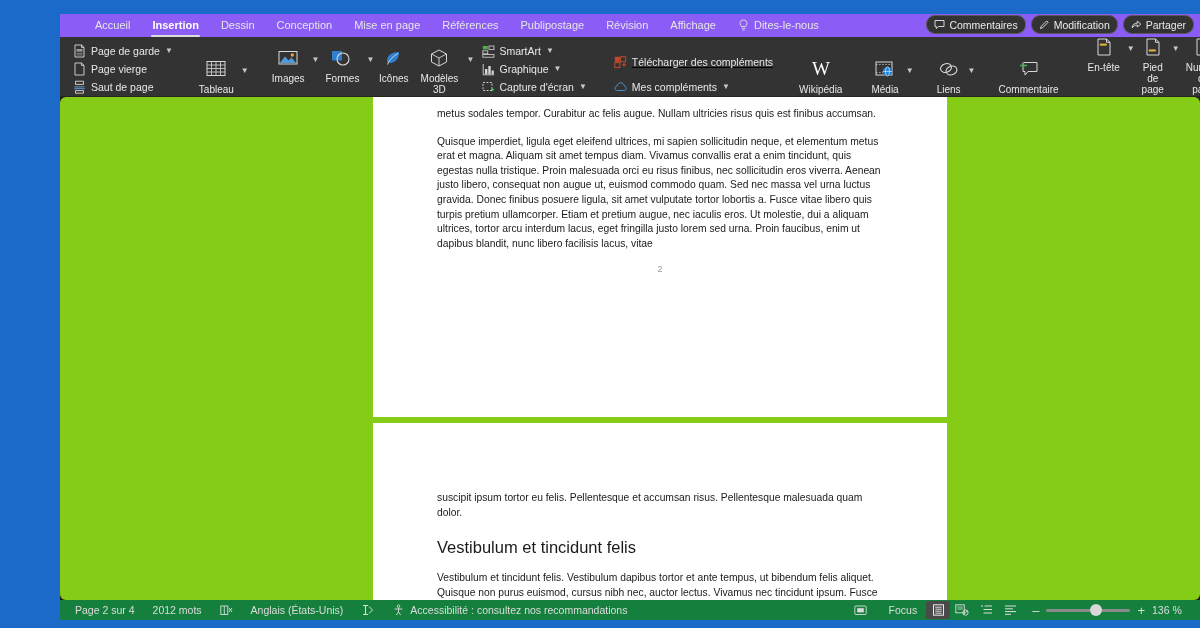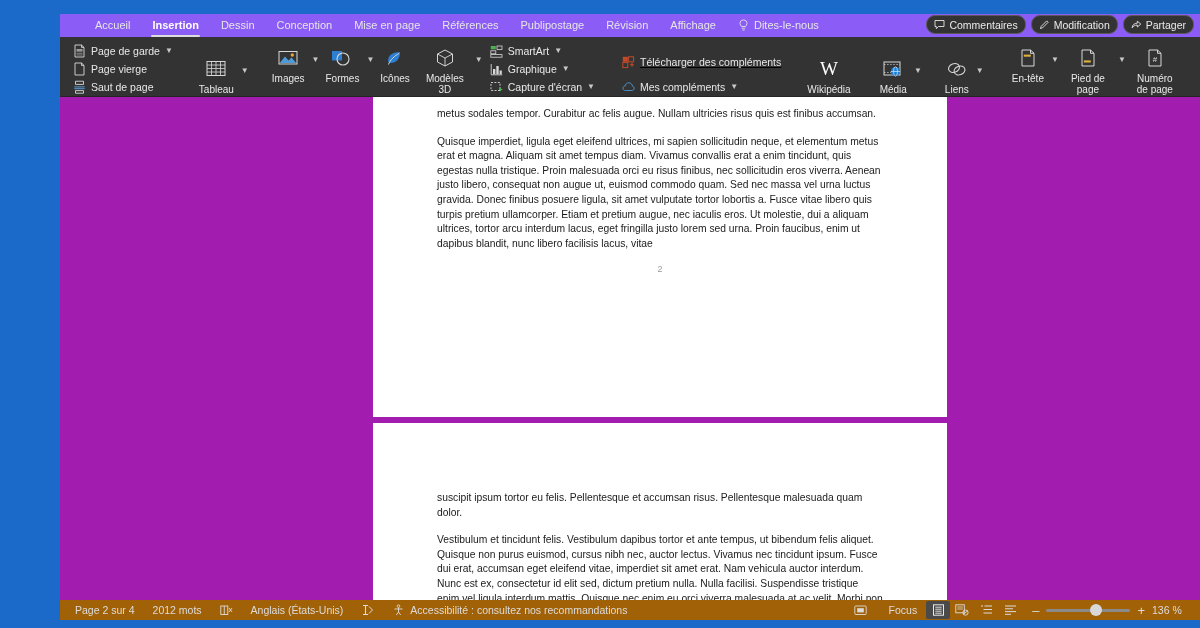--- a/index.html
+++ b/index.html
@@ -92,23 +92,24 @@
     font-size: 10px; color: #e8e8e8; text-align: center; line-height: 11px;
     margin-top: 3px; white-space: nowrap;
   }
   .big .blabel.two { white-space: normal; max-width: 46px; }
   .bigwrap { display:flex; align-items:flex-start; }
   .bigcaret { padding-top: 14px; padding-left: 1px; font-size: 8px; color:#c8c8c8; }
 
   
   .docarea {
     flex: 1;
-    background: #a21caf;
+    background: #84cc16;
     position: relative;
     overflow: hidden;
+    border-radius: 6px;
   }
   .page {
     position: absolute;
     left: 313px; width: 574px;
     background: #ffffff;
   }
   .page-inner { padding: 0 64px; }
   .p {
     font-family: "Liberation Sans", sans-serif;
     font-size: 10.3px; line-height: 14.6px;
@@ -122,21 +123,21 @@
     margin: 16px 0 13px 0;
   }
   .pagenum {
     text-align: center; font-size: 9px; color: #9a9a9a;
     font-family: "Liberation Sans", sans-serif;
   }
 
   
   .statusbar {
     height: 20px; flex: none;
-    background: #a16207;
+    background: #15803d;
     display: flex; align-items: center;
     font-size: 10.5px; color: #dcdcdc;
     padding: 0 6px;
     position: relative;
   }
   .sitem { display: flex; align-items: center; gap: 5px; padding: 0 9px; white-space: nowrap; }
   .status-right { margin-left: auto; display: flex; align-items: center; gap: 0; }
   .vbtn {
     width: 24px; height: 18px; display:flex; align-items:center; justify-content:center;
     border-radius: 2px;
@@ -404,20 +405,31 @@
                 <ellipse cx="14.5" cy="11.5" rx="5.6" ry="4.3" fill="none" stroke="#d8d8d8" stroke-width="1.1" transform="rotate(-20 14.5 11.5)"></ellipse>
               </svg>
             </div>
             <div class="blabel">Liens</div>
           </div>
           <span class="bigcaret">▼</span>
         </div>
       </div>
       <div class="rsep"></div>
 
+      <div class="rgroup">
+        <div class="big">
+          <div class="bicon">
+            <svg width="24" height="20" viewBox="0 0 24 20">
+              <path d="M6 3.5 H20 V12.5 H11 L8 16 V12.5 H6 Z" fill="none" stroke="#d8d8d8" stroke-width="1"></path>
+              <path d="M3 2.5 h7 M6.5 -1 v7" transform="translate(0,4)" stroke="#4caf50" stroke-width="1.3"></path>
+            </svg>
+          </div>
+          <div class="blabel">Commentaire</div>
+        </div>
+      </div>
       <div class="rsep"></div>
 
       <div class="rgroup">
         <div class="bigwrap">
           <div class="big">
             <div class="bicon">
               <svg width="18" height="20" viewBox="0 0 18 20">
                 <path d="M3 2 H11.5 L15 5.3 V18 H3 Z" fill="none" stroke="#d8d8d8" stroke-width="1"></path>
                 <path d="M11.5 2 V5.3 H15" fill="none" stroke="#d8d8d8" stroke-width="1"></path>
                 <rect x="4.8" y="6.6" width="7" height="2.1" fill="#e0b23c"></rect>
@@ -463,20 +475,21 @@
         <div class="page-inner" style="padding-top:130px;">
           <div class="p">metus sodales tempor. Curabitur ac felis augue. Nullam ultricies risus quis est finibus accumsan.</div>
           <div class="p">Quisque imperdiet, ligula eget eleifend ultrices, mi sapien sollicitudin neque, et elementum metus erat et magna. Aliquam sit amet tempus diam. Vivamus convallis erat a enim tincidunt, quis egestas nulla tristique. Proin malesuada orci eu risus finibus, nec sollicitudin eros viverra. Aenean justo libero, consequat non augue ut, euismod commodo quam. Sed nec massa vel urna luctus gravida. Donec finibus posuere ligula, sit amet vulputate tortor lobortis a. Fusce vitae libero quis turpis pretium ullamcorper. Etiam et pretium augue, nec iaculis eros. Ut molestie, dui a aliquam ultrices, tortor arcu interdum lacus, eget fringilla justo lorem sed urna. Proin faucibus, enim ut dapibus blandit, nunc libero facilisis lacus, vitae</div>
           <div class="pagenum">2</div>
         </div>
       </div>
 
       <div class="page" style="top:326px; height:290px;">
         <div class="page-inner" style="padding-top:68px;">
           <div class="p">suscipit ipsum tortor eu felis. Pellentesque et accumsan risus. Pellentesque malesuada quam dolor.</div>
+          <div class="h2">Vestibulum et tincidunt felis</div>
           <div class="p">Vestibulum et tincidunt felis. Vestibulum dapibus tortor et ante tempus, ut bibendum felis aliquet. Quisque non purus euismod, cursus nibh nec, auctor lectus. Vivamus nec tincidunt ipsum. Fusce dui erat, accumsan eget eleifend vitae, imperdiet sit amet erat. Nam vehicula auctor interdum. Nunc est ex, consectetur id elit sed, dictum pretium nulla. Nulla facilisi. Suspendisse tristique enim vel ligula interdum mattis. Quisque nec enim eu orci viverra malesuada at ac velit. Morbi non bibendum nisi. Praesent justo nisl, elementum tincidunt neque vitae, congue vehicula augue. Vivamus non odio commodo sem gravida egestas sit amet vel sem. Donec accumsan tellus et mauris imperdiet, vitae auctor ipsum molestie. Cras nec semper turpis, interdum gravida metus.</div>
         </div>
       </div>
     </div>
 
     <div class="statusbar">
       <div class="sitem">
         <span>Page 2 sur 4</span>
       </div>
       <div class="sitem">

